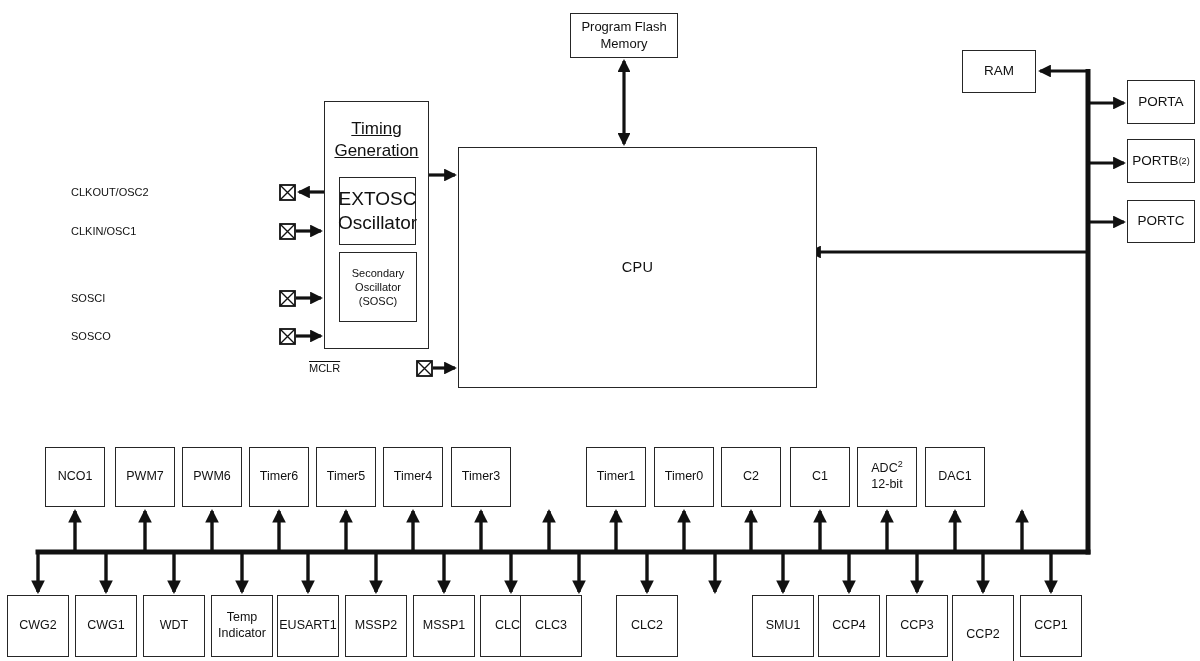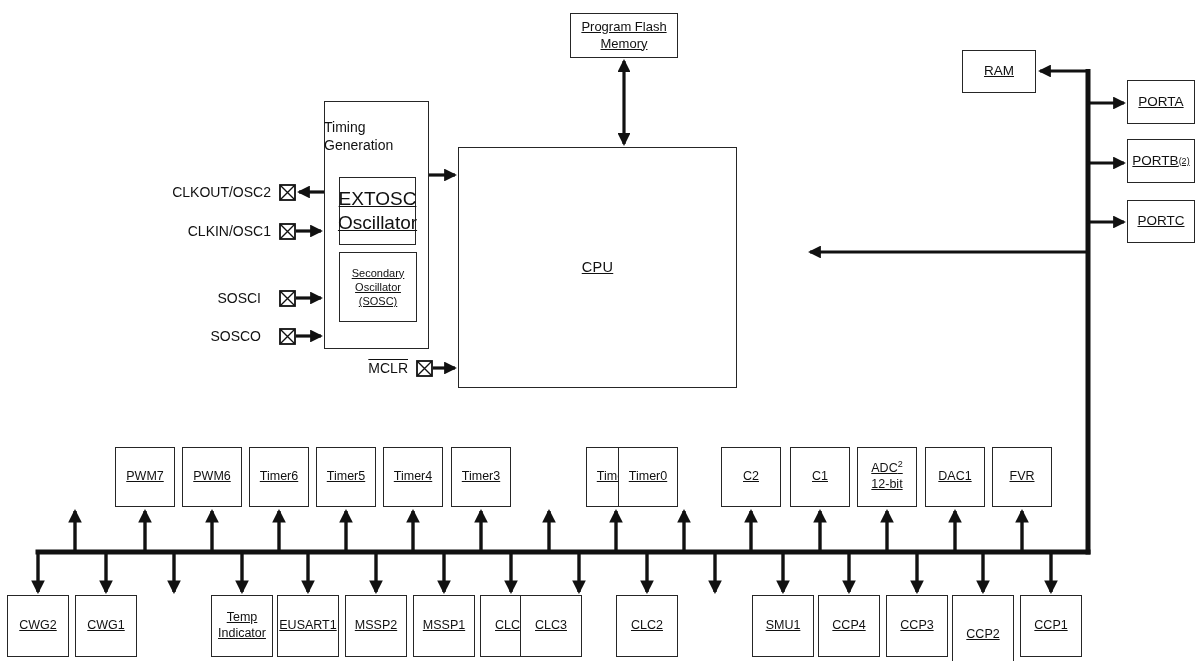--- a/index.html
+++ b/index.html
@@ -6,34 +6,34 @@
   .canvas {
     position:relative; width:1200px; height:661px; background:#ffffff;
     font-family:"Liberation Sans", sans-serif; color:#111;
     overflow:hidden;
   }
   .wires { position:absolute; left:0; top:0; }
   .box {
     position:absolute; box-sizing:border-box;
     border:1.5px solid #262626; background:#ffffff;
     display:flex; align-items:center; justify-content:center;
-    text-align:center; font-size:13.5px; line-height:1.25;text-decoration:underline;
+    text-align:center; font-size:13.5px; line-height:1.25;
   }
   .small { font-size:12.5px; }
   .tiny  { font-size:11px; line-height:1.3; }
   .cpu-label { font-size:14.5px; letter-spacing:0.3px; }
   .hollow { border:1.5px solid #262626; background:#ffffff; position:absolute; box-sizing:border-box; }
-  .t-title { position:absolute; text-align:left; font-size:14px; line-height:1.3; }
+  .t-title { position:absolute; text-align:center; font-size:17px; line-height:1.3;text-decoration:underline; }
   .wrap-pad { padding:0 9px; font-size:13px; }
   sup { font-size:9px; line-height:0; vertical-align:super; }
   .pin { position:absolute; width:17px; height:17px; }
   .pin svg { display:block; }
   .pin-label {
-    position:absolute; font-size:14px; line-height:17px;
-    text-align:right; white-space:nowrap;
+    position:absolute; font-size:11px; line-height:17px;
+    text-align:left; white-space:nowrap;
   }
   .overline { text-decoration:overline; }
   .stack2 div { line-height:1.25; }
 </style>
 </head>
 <body>
 
 <div class="canvas">
 
   <svg class="wires" width="1200" height="661" viewBox="0 0 1200 661">
@@ -108,21 +108,21 @@
     <span>PORTB</span>
       <sup>(2)</sup>
   </div>
   <div class="box" style="left:1127px;top:200px;width:68px;height:43px">PORTC</div>
 
   <div class="hollow" style="left:324px;top:101px;width:105px;height:248px"></div>
   <div class="t-title" style="left:324px;top:118px;width:105px">Timing Generation</div>
   <div class="box" style="left:339px;top:177px;width:77px;height:68px;font-size:19px">EXTOSC Oscillator</div>
   <div class="box tiny" style="left:339px;top:252px;width:78px;height:70px">Secondary Oscillator (SOSC)</div>
 
-  <div class="box cpu-label" style="left:458px;top:147px;width:279px;height:241px">CPU</div>
+  <div class="box cpu-label" style="left:458px;top:147px;width:359px;height:241px">CPU</div>
 
   <div class="pin" style="left:279px;top:184px">
     <svg width="17" height="17" viewBox="0 0 17 17">
         <rect x="1" y="1" width="15" height="15" fill="#fff" stroke="#111" stroke-width="1.8"></rect>
         <path d="M1.5 1.5 L15.5 15.5 M15.5 1.5 L1.5 15.5" stroke="#111" stroke-width="1.4"></path>
       </svg>
   </div>
   <div class="pin" style="left:279px;top:223px">
     <svg width="17" height="17" viewBox="0 0 17 17">
         <rect x="1" y="1" width="15" height="15" fill="#fff" stroke="#111" stroke-width="1.8"></rect>
@@ -147,41 +147,42 @@
         <path d="M1.5 1.5 L15.5 15.5 M15.5 1.5 L1.5 15.5" stroke="#111" stroke-width="1.4"></path>
       </svg>
   </div>
 
   <div class="pin-label" style="left:71px;top:184px;width:200px">CLKOUT/OSC2</div>
   <div class="pin-label" style="left:71px;top:223px;width:200px">CLKIN/OSC1</div>
   <div class="pin-label" style="left:71px;top:290px;width:190px">SOSCI</div>
   <div class="pin-label" style="left:71px;top:328px;width:190px">SOSCO</div>
   <div class="pin-label" style="left:309px;top:360px;width:99px"><span class="overline">MCLR</span></div>
 
+  <div class="box small" style="left:45px;top:447px;width:60px;height:60px">NCO1</div>
   <div class="box small" style="left:115px;top:447px;width:60px;height:60px">PWM7</div>
   <div class="box small" style="left:182px;top:447px;width:60px;height:60px">PWM6</div>
   <div class="box small" style="left:249px;top:447px;width:60px;height:60px">Timer6</div>
   <div class="box small" style="left:316px;top:447px;width:60px;height:60px">Timer5</div>
   <div class="box small" style="left:383px;top:447px;width:60px;height:60px">Timer4</div>
   <div class="box small" style="left:451px;top:447px;width:60px;height:60px">Timer3</div>
   <div class="box small" style="left:586px;top:447px;width:60px;height:60px">Timer1</div>
-  <div class="box small" style="left:618px;top:447px;width:60px;height:60px">Timer0</div>
+  <div class="box small" style="left:654px;top:447px;width:60px;height:60px">Timer0</div>
   <div class="box small" style="left:721px;top:447px;width:60px;height:60px">C2</div>
   <div class="box small" style="left:790px;top:447px;width:60px;height:60px">C1</div>
   <div class="box small" style="left:857px;top:447px;width:60px;height:60px">
     <div class="stack2">
       <div><span>ADC</span><sup>2</sup></div>
       <div>12-bit</div>
     </div>
   </div>
   <div class="box small" style="left:925px;top:447px;width:60px;height:60px">DAC1</div>
-  <div class="box small" style="left:992px;top:447px;width:60px;height:60px">FVR</div>
 
   <div class="box small" style="left:7px;top:595px;width:62px;height:62px">CWG2</div>
   <div class="box small" style="left:75px;top:595px;width:62px;height:62px">CWG1</div>
+  <div class="box small" style="left:143px;top:595px;width:62px;height:62px">WDT</div>
   <div class="box small" style="left:211px;top:595px;width:62px;height:62px">Temp Indicator</div>
   <div class="box small" style="left:277px;top:595px;width:62px;height:62px">EUSART1</div>
   <div class="box small" style="left:345px;top:595px;width:62px;height:62px">MSSP2</div>
   <div class="box small" style="left:413px;top:595px;width:62px;height:62px">MSSP1</div>
   <div class="box small" style="left:480px;top:595px;width:62px;height:62px">CLC4</div>
   <div class="box small" style="left:520px;top:595px;width:62px;height:62px">CLC3</div>
   <div class="box small" style="left:616px;top:595px;width:62px;height:62px">CLC2</div>
   <div class="box small" style="left:752px;top:595px;width:62px;height:62px">SMU1</div>
   <div class="box small" style="left:818px;top:595px;width:62px;height:62px">CCP4</div>
   <div class="box small" style="left:886px;top:595px;width:62px;height:62px">CCP3</div>

